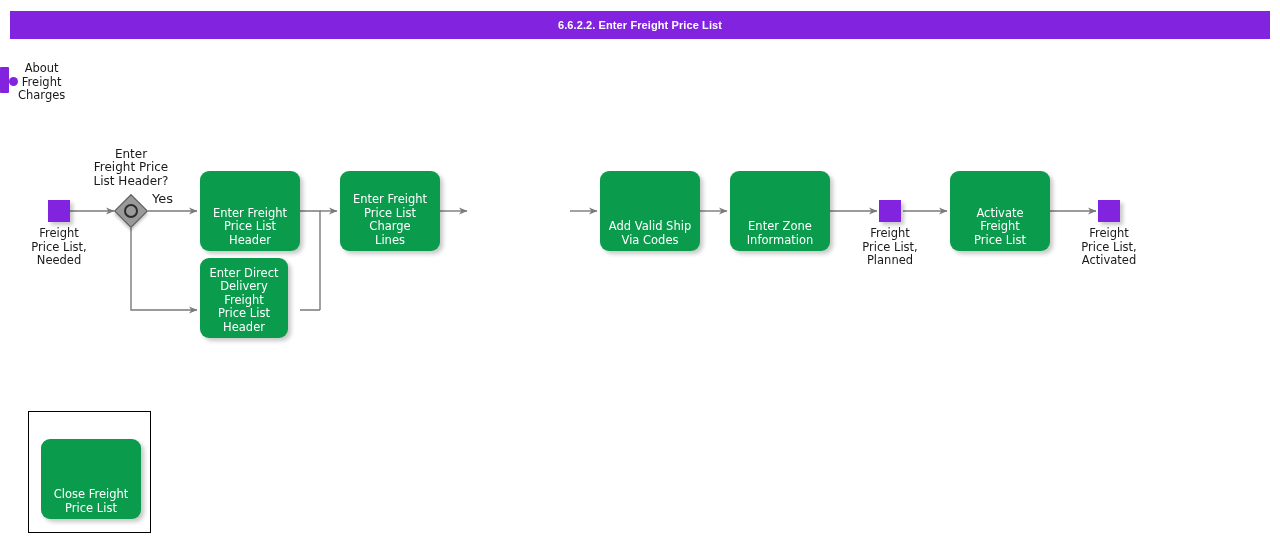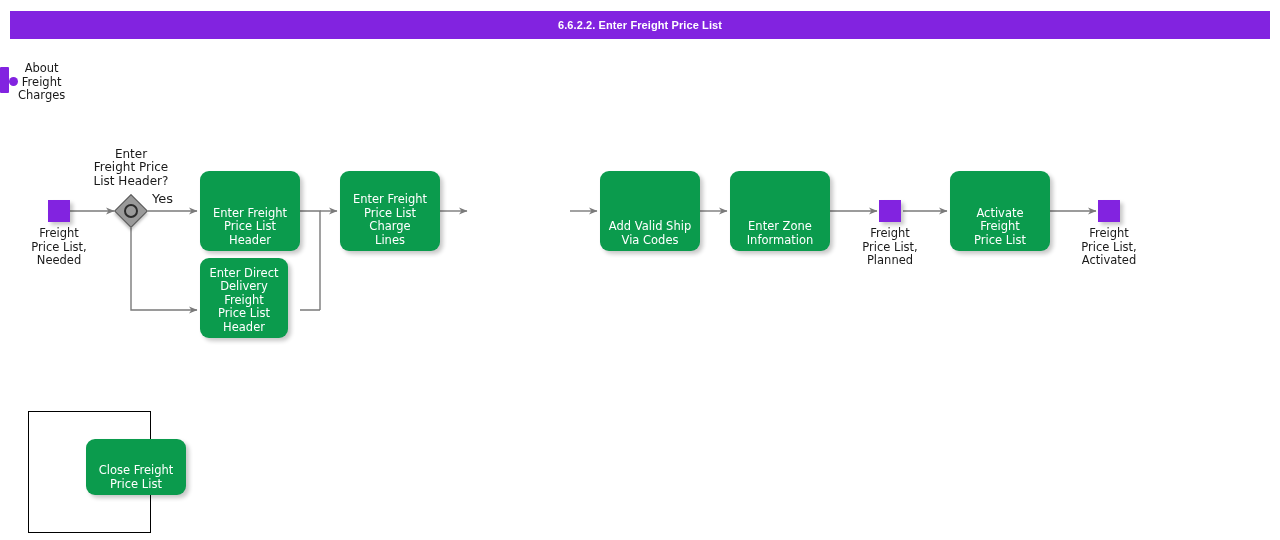--- a/index.html
+++ b/index.html
@@ -304,19 +304,19 @@
   </div>
 
   <div class="event-wrap" style="left:1054px; top:200px;">
     <div class="event-square"></div>
     <div class="event-label">Freight
 Price List,
 Activated</div>
   </div>
 
   <div class="group-box" style="left:28px; top:411px; width:123px; height:122px;">
-    <div class="node task" style="left:12px; top:27px; width:100px; height:56px;margin-left:45px;">
+    <div class="node task" style="left:12px; top:27px; width:100px; height:80px;">
       <span class="task-label">Close Freight
 Price List</span>
     </div>
   </div>
 
 </div>
 
 </body></html>

